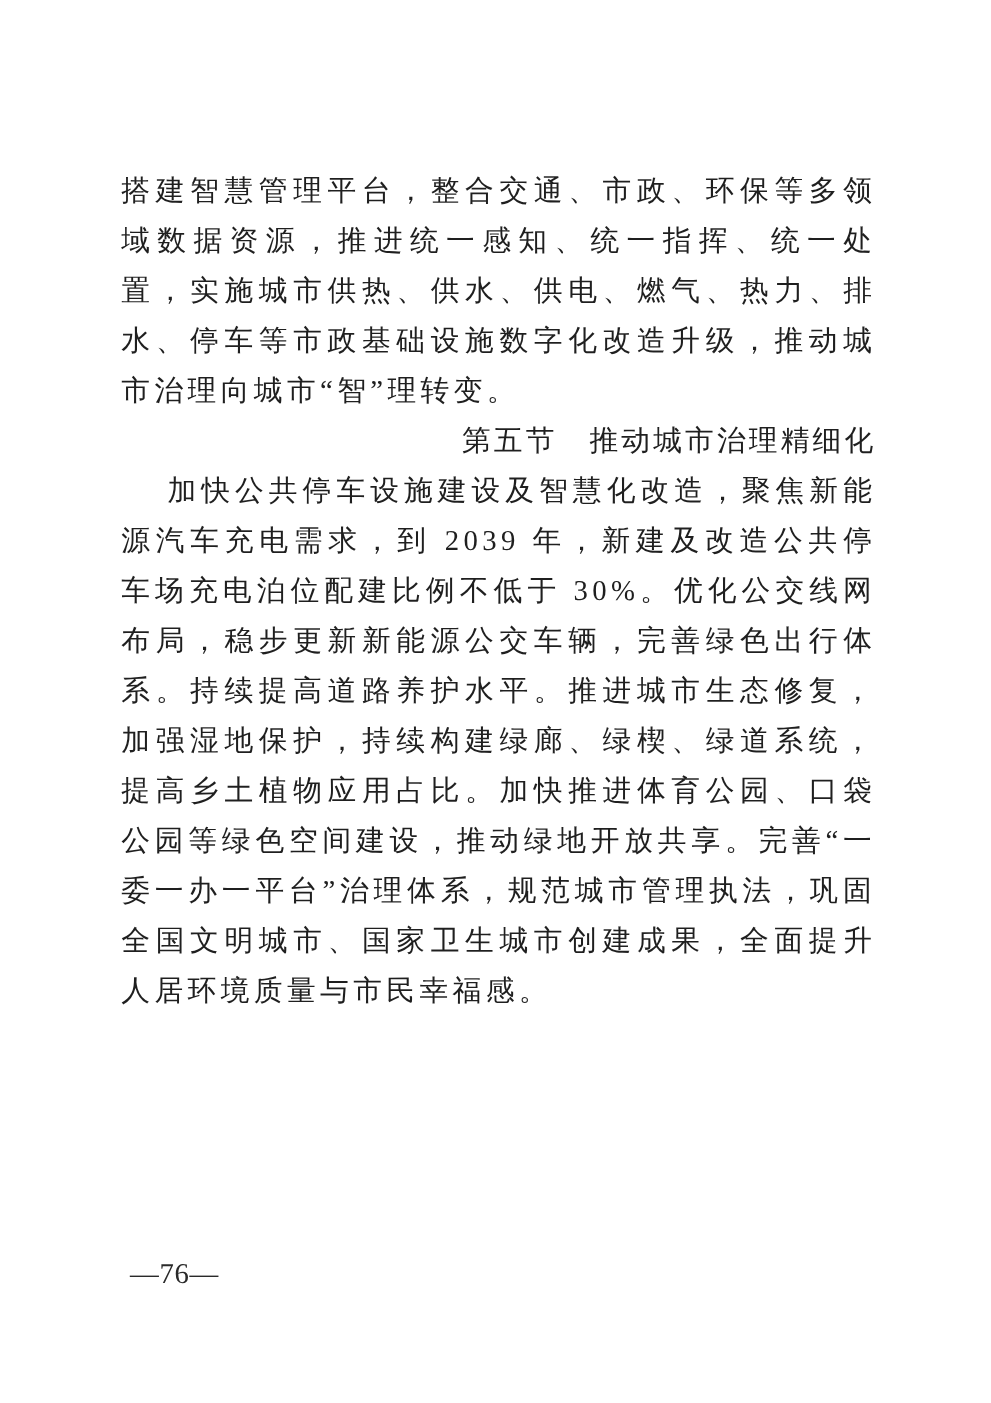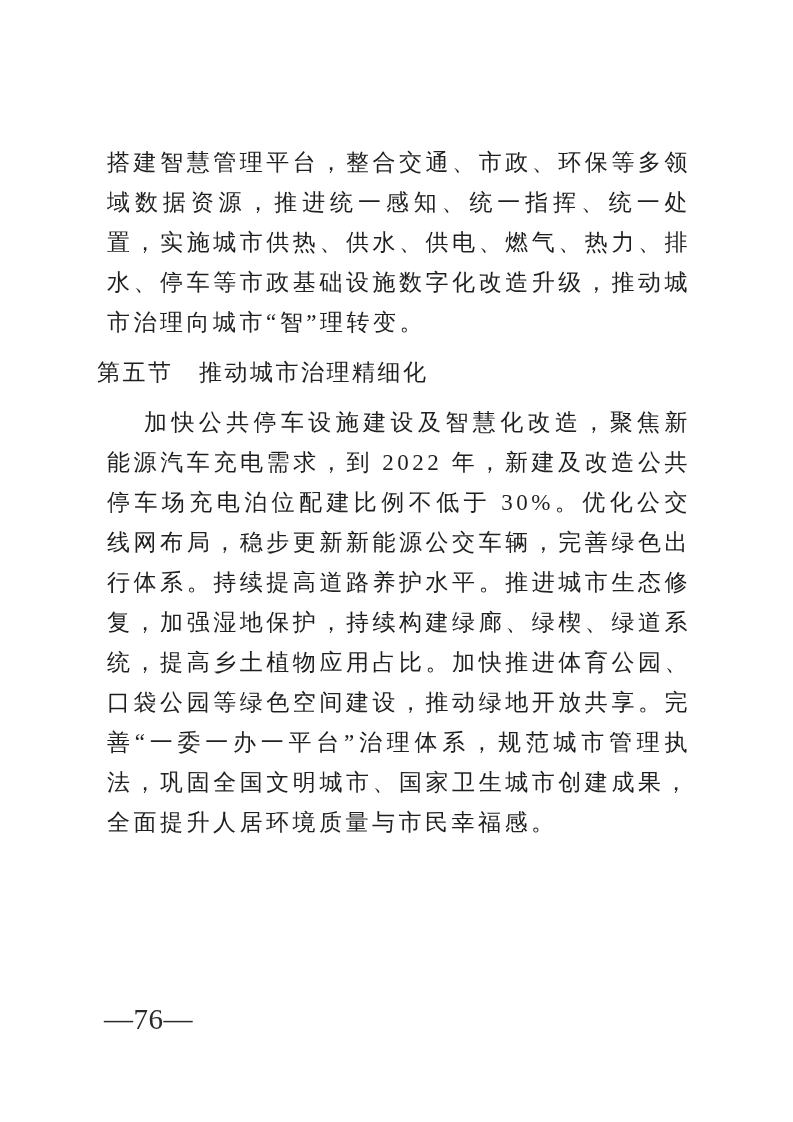--- a/index.html
+++ b/index.html
@@ -20,56 +20,56 @@
     background: #ffffff;
   }
   .content {
     position: absolute;
     left: 97px;
     top: 133px;
     width: 604px;
     color: #1f1f1f;
   }
   .body-para {
-    margin: 10px;
+    margin: 0;
     font-size: 23px;
     line-height: 40px;
     letter-spacing: 3.5px;
     text-align: justify;
     text-align-last: left;
     font-family: "Liberation Serif", serif;
   }
   .body-para.indent {
     text-indent: 37px;
   }
   .section-heading {
     margin: 0;
     font-size: 23px;
     line-height: 40px;
     font-weight: normal;
     letter-spacing: 2.5px;
-    text-align: left;
+    text-align: right;
     font-family: "Liberation Serif", serif;
     color: #1f1f1f;
   }
   .page-number {
     position: absolute;
     left: 104px;
     top: 1004px;
-    font-size: 29px;
+    font-size: 23px;
     line-height: 30px;
     letter-spacing: 0.5px;
     color: #2a2a2a;
     font-family: "Liberation Serif", serif;
   }
 </style>
 </head>
 <body>
 
 <div class="page">
   <main class="content">
     <p class="body-para">搭建智慧管理平台，整合交通、市政、环保等多领域数据资源，推进统一感知、统一指挥、统一处置，实施城市供热、供水、供电、燃气、热力、排水、停车等市政基础设施数字化改造升级，推动城市治理向城市“智”理转变。</p>
     <h2 class="section-heading">第五节　推动城市治理精细化</h2>
-    <p class="body-para indent">加快公共停车设施建设及智慧化改造，聚焦新能源汽车充电需求，到 2022 年，新建及改造公共停车场充电泊位配建比例不低于 30%。优化公交线网布局，稳步更新新能源公交车辆，完善绿色出行体系。持续提高道路养护水平。推进城市生态修复，加强湿地保护，持续构建绿廊、绿楔、绿道系统，提高乡土植物应用占比。加快推进体育公园、口袋公园等绿色空间建设，推动绿地开放共享。完善“一委一办一平台”治理体系，规范城市管理执法，巩固全国文明城市、国家卫生城市创建成果，全面提升人居环境质量与市民幸福感。</p>
+    <p class="body-para indent">加快公共停车设施建设及智慧化改造，聚焦新能源汽车充电需求，到 2039 年，新建及改造公共停车场充电泊位配建比例不低于 30%。优化公交线网布局，稳步更新新能源公交车辆，完善绿色出行体系。持续提高道路养护水平。推进城市生态修复，加强湿地保护，持续构建绿廊、绿楔、绿道系统，提高乡土植物应用占比。加快推进体育公园、口袋公园等绿色空间建设，推动绿地开放共享。完善“一委一办一平台”治理体系，规范城市管理执法，巩固全国文明城市、国家卫生城市创建成果，全面提升人居环境质量与市民幸福感。</p>
   </main>
 
   <div class="page-number">—76—</div>
 </div>
 
 </body></html>

